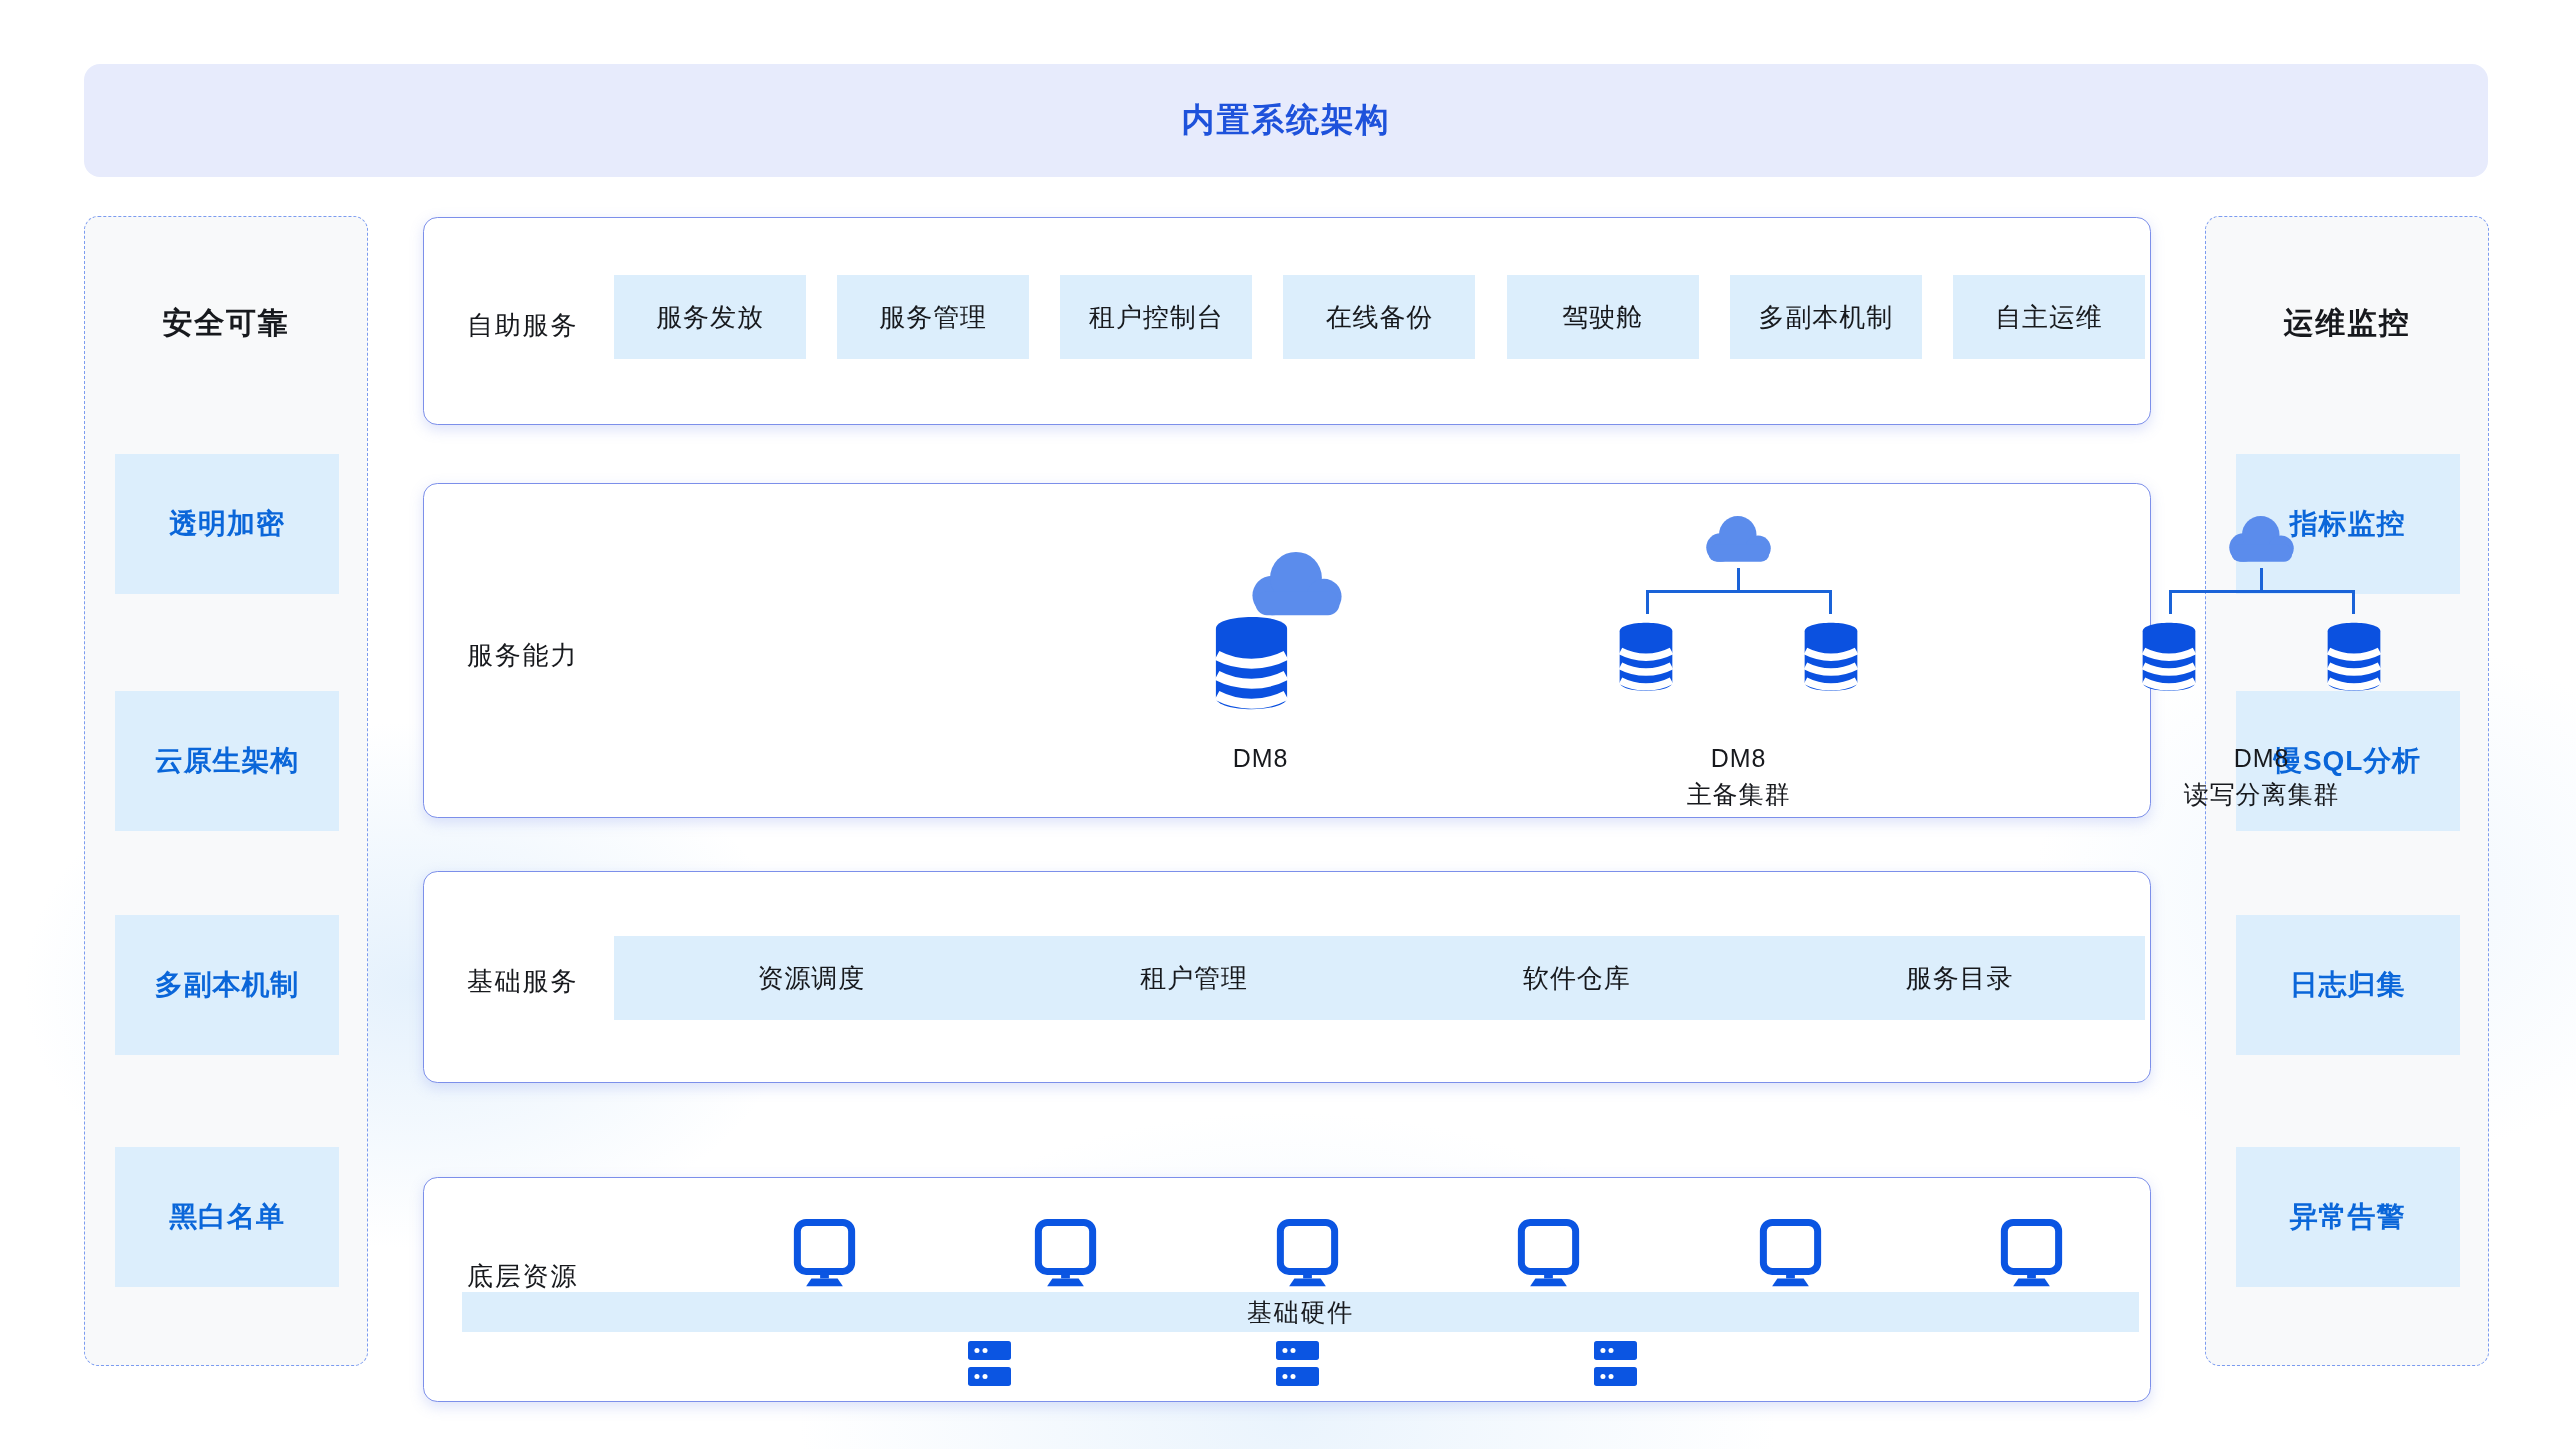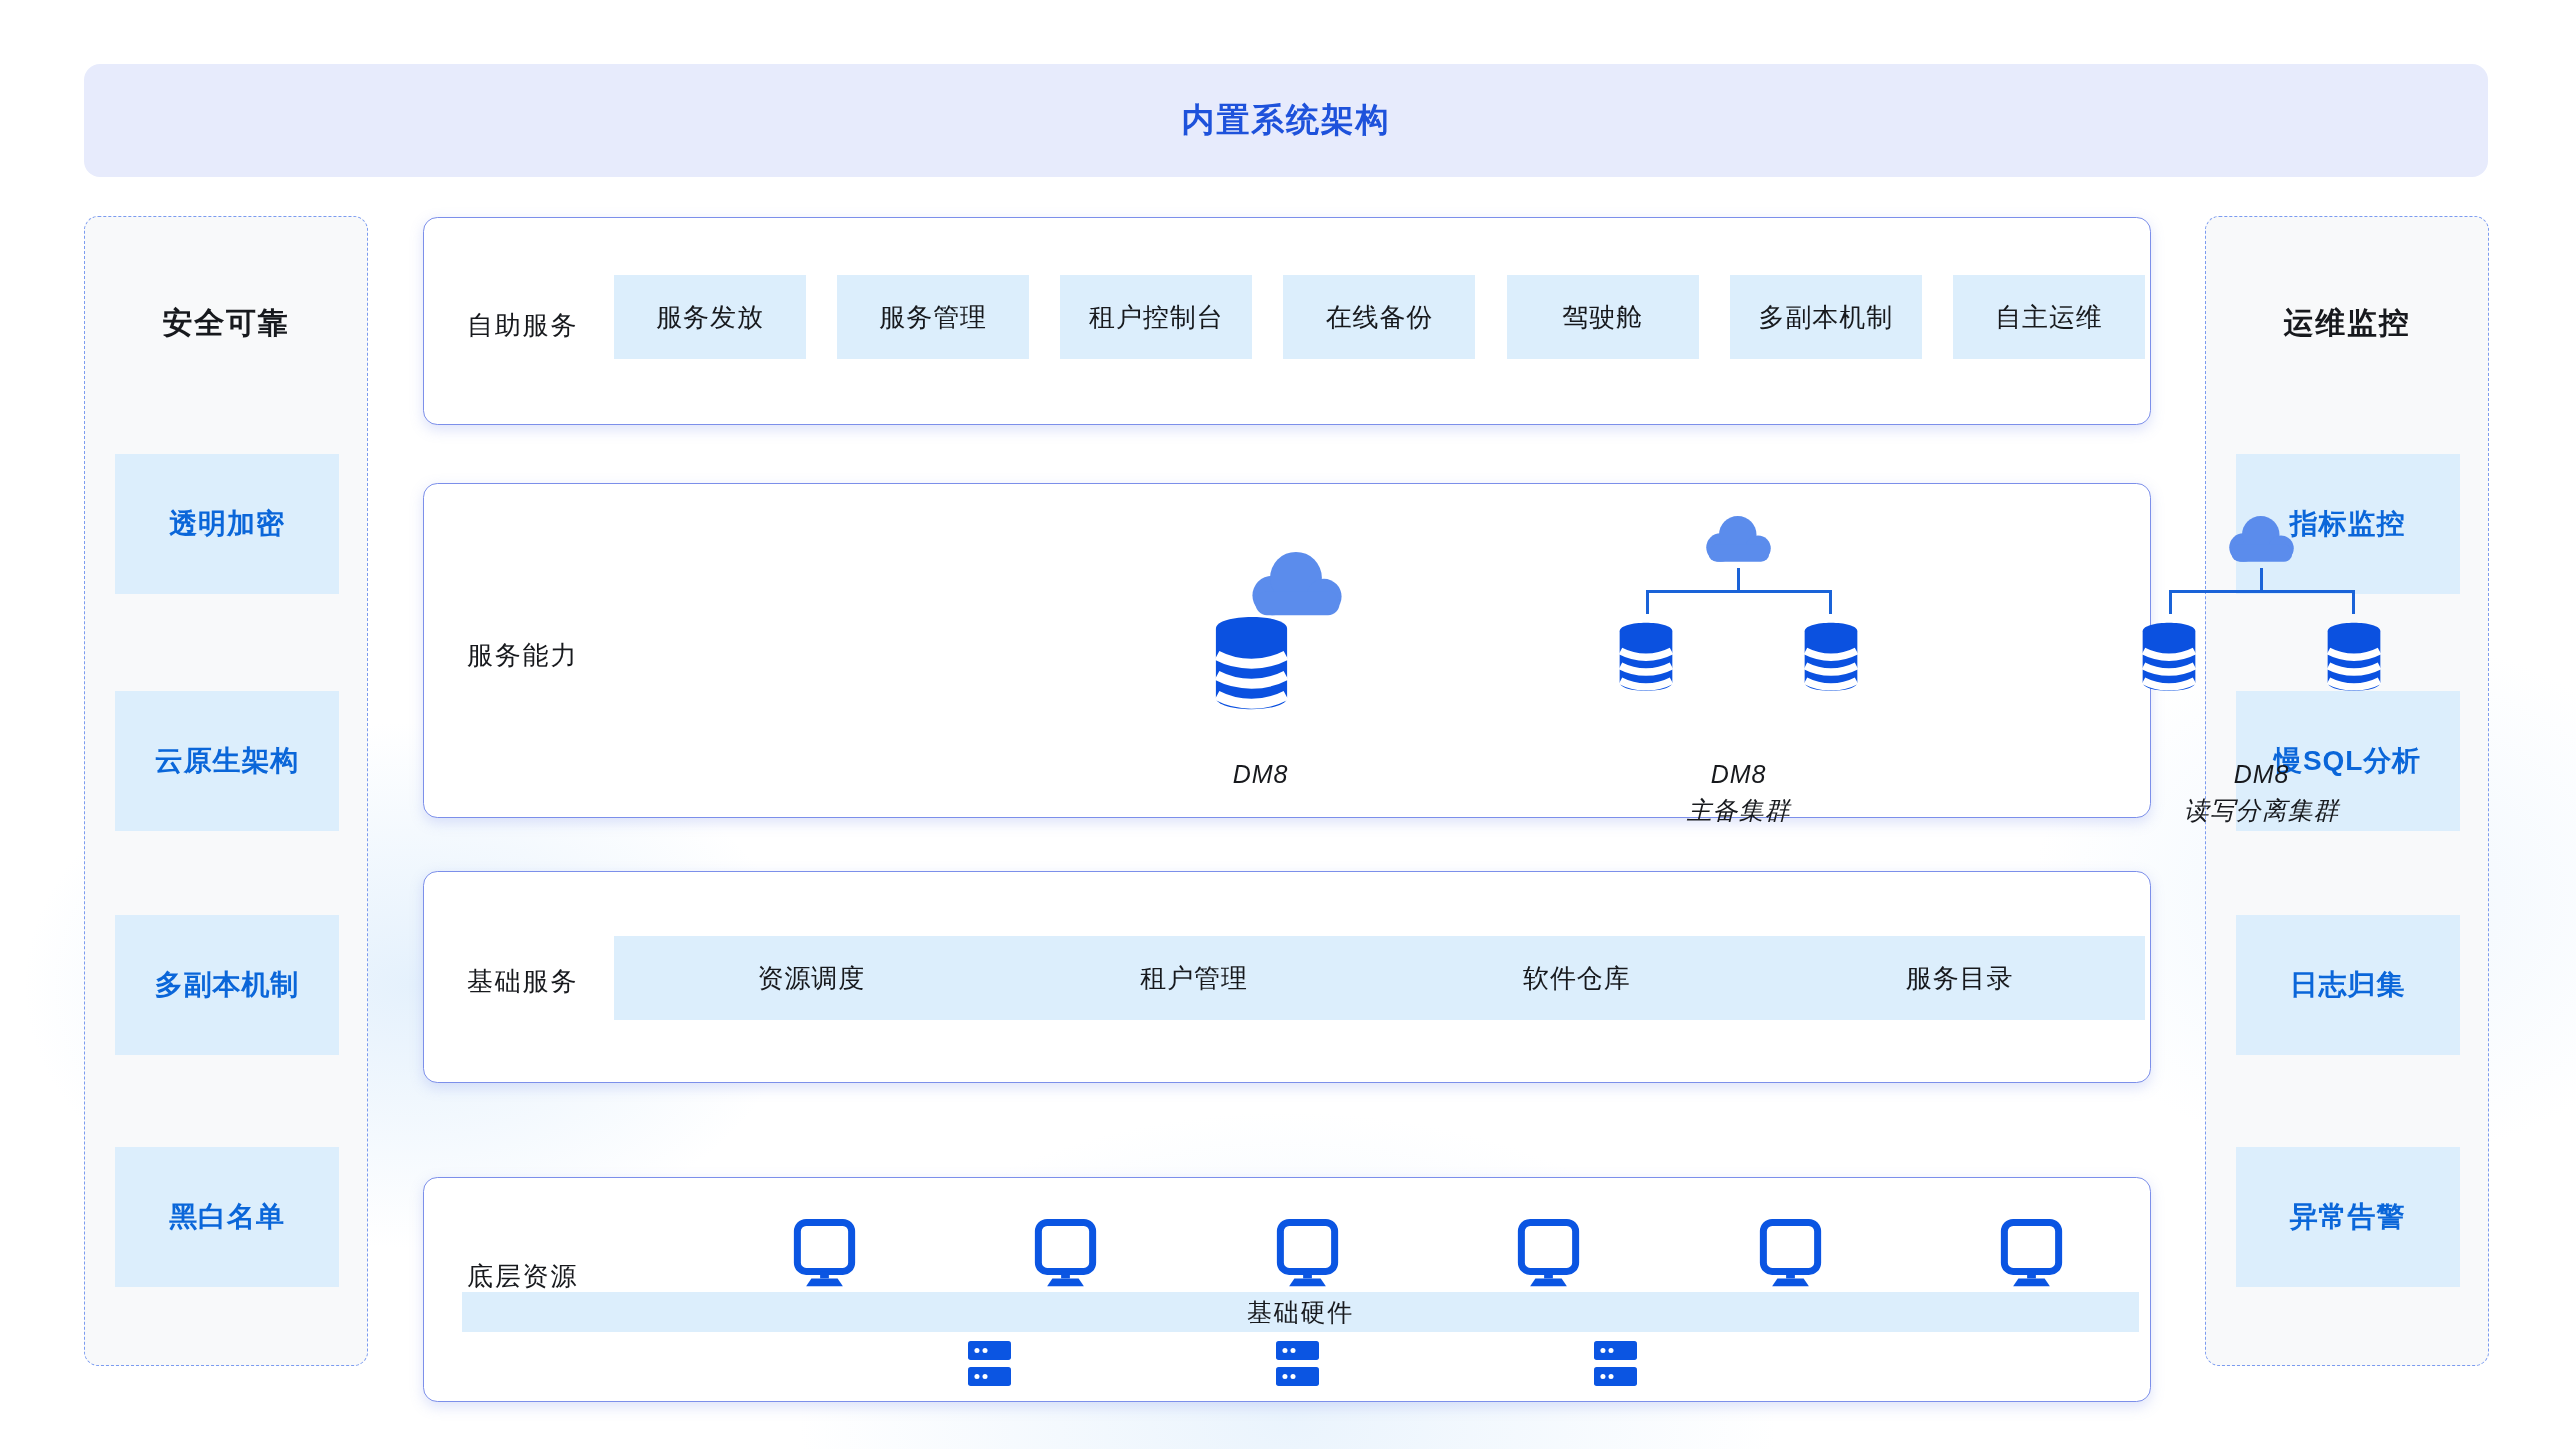--- a/index.html
+++ b/index.html
@@ -53,22 +53,22 @@
   .row-self .btn-strip{top:57px;}
   .row-base .btn-strip{top:64px;}
   .service-chip{height:84px;background:var(--chip_bg);display:flex;align-items:center;justify-content:center;
     font-size:26px;color:var(--text_dark);letter-spacing:0.9px;}
   .row-self .service-chip{width:192px;}
   .row-base .service-chip{width:404px;padding-left:12px;}
 
   
   .cap-group{position:absolute;top:0;width:277px;height:100%;}
   .cap-g1{left:698px;} .cap-g2{left:1176px;} .cap-g3{left:1699px;}
-  .cap-label{position:absolute;top:272px;left:0;width:100%;text-align:center;
-    font-size:25px;line-height:36px;color:var(--text_dark);letter-spacing:0.9px;font-style:italic;}
+  .cap-label{position:absolute;top:256px;left:0;width:100%;text-align:center;
+    font-size:25px;line-height:36px;color:var(--text_dark);letter-spacing:0.9px;}
   .icon{display:block;}
   .db-lg{position:absolute;left:85px;top:120px;width:89px;height:116px;color:var(--db_blue);}
   .cloud-lg{position:absolute;left:123px;top:57px;width:104px;height:84px;color:var(--cloud_blue);z-index:2;}
   .cloud-sm{position:absolute;left:101px;top:25px;width:75px;height:59px;color:var(--cloud_blue);}
   .db-sm{position:absolute;top:129px;width:66px;height:86px;color:var(--db_blue);}
   .db-sm.a{left:13.4px;} .db-sm.b{left:198px;}
   .conn{position:absolute;background:var(--connector_blue);}
   .conn.stem{left:137px;top:84px;width:2.7px;height:22.4px;}
   .conn.hline{left:46px;top:106px;width:186px;height:2.7px;}
   .conn.v1{left:46px;top:106px;width:2.7px;height:24px;}

